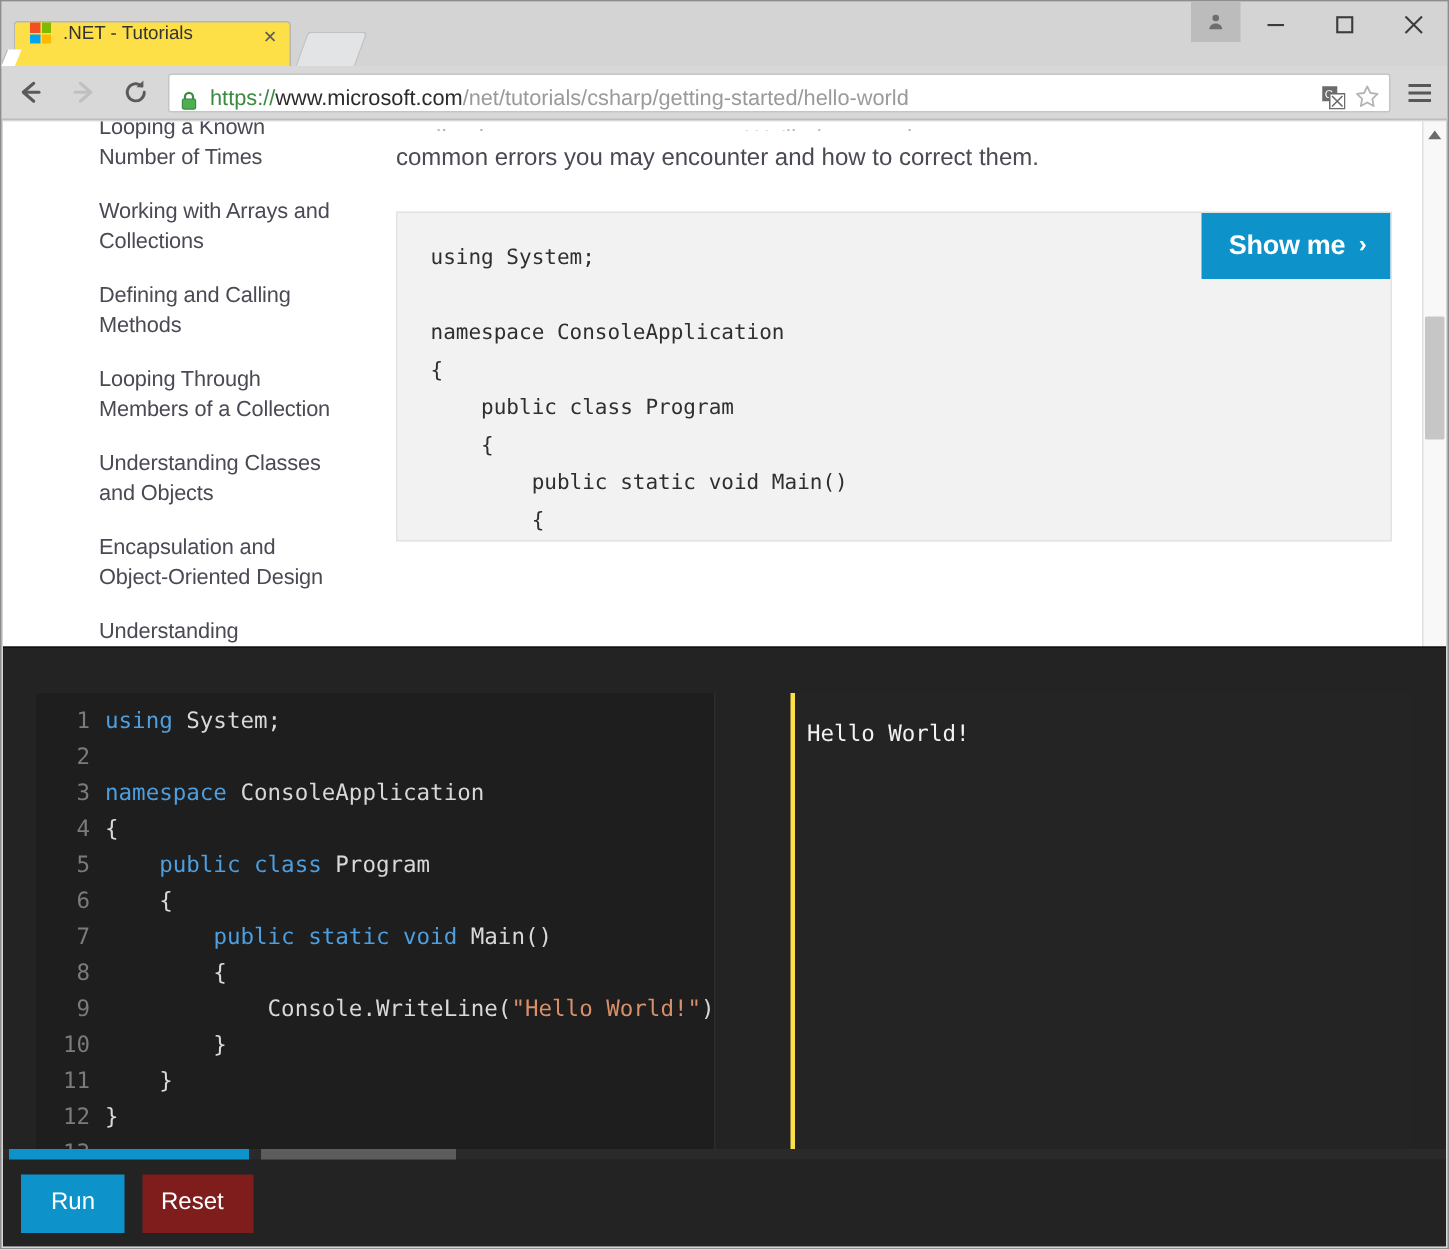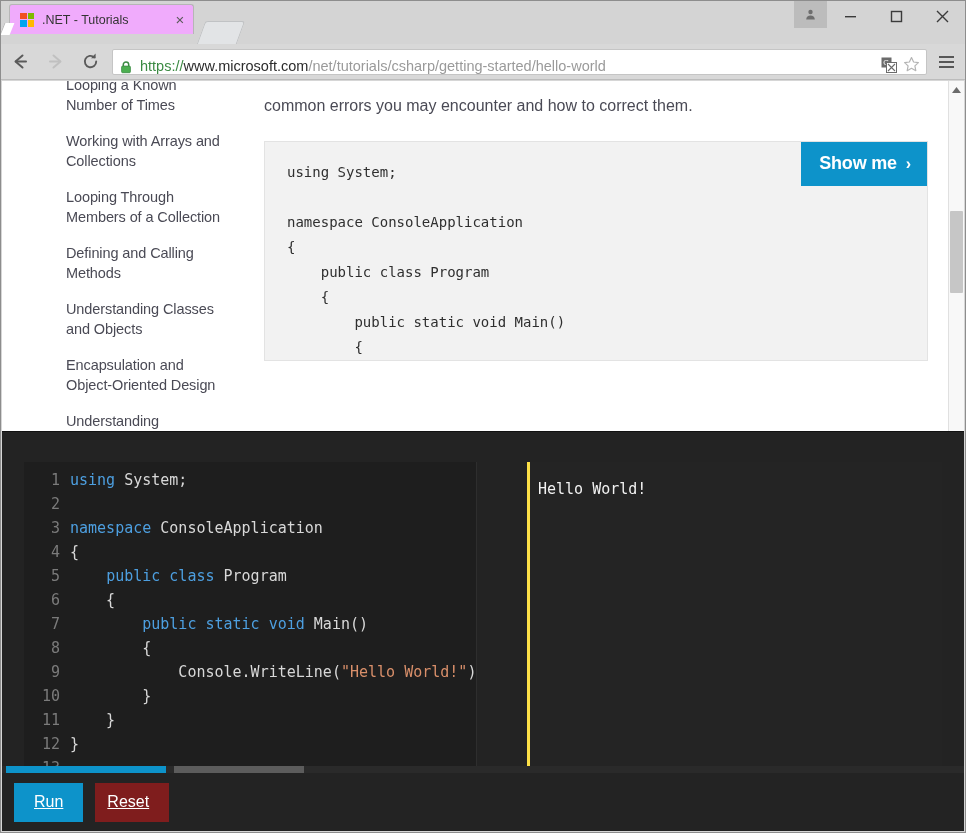--- a/index.html
+++ b/index.html
@@ -14,26 +14,26 @@
     border: 1px solid #8d8d8d;
     overflow: hidden;
   }
 
   
   .titlebar {
     position: absolute; top: 0; left: 0; right: 0; height: 43px;
     background: #d4d4d4;
   }
   .tab {
-    position: absolute; left: 8px; top: 3px;
+    position: absolute; left: 8px; top: 13px;
     width: 185px; height: 30px;
-    background: #f0abfc;
+    background: #fde047;
     border: 1px solid #b6b6b6; border-bottom: none;
     border-top-left-radius: 3px; border-top-right-radius: 3px;
-    display: flex; align-items: center;
+    display: flex; align-items: flex-start;
     padding-left: 10px;
   }
   .tab::before {
     content: ""; position: absolute; left: -8px; bottom: -1px;
     width: 9px; height: 12px; background: #fff;
     border-left: 1px solid #b6b6b6;
     transform: skewX(-22deg);
   }
   .favicon {
     width: 14px; height: 14px; flex: 0 0 14px;
@@ -227,21 +227,20 @@
   }
 
   .ed-foot {
     position: absolute; left: 0; right: 0; bottom: 0; height: 58px;
     display: flex; align-items: center; padding-left: 12px; gap: 12px;
   }
   .btn {
     font-size: 16px; color: #fff;
     padding: 10px 20px 11px; border: none; cursor: pointer;
     font-family: "Liberation Sans", sans-serif;
-    text-decoration: underline;
   }
   .btn-run   { background: #0d93ca; }
   .btn-reset { background: #7f1d1d; padding-left: 12px; }
 
   .ed-scrollbar {
     position: absolute; left: 0; right: 0; bottom: 58px; height: 7px;
     background: #2a2a2a;
   }
   .ed-sb-thumb {
     position: absolute; left: 4px; top: 0; width: 160px; height: 7px;
@@ -348,22 +347,22 @@
         <b></b>
     </div>
   </div>
 
   <div class="viewport">
     <div class="page">
 
       <nav class="sidebar">
         <div class="side-item first">Looping a Known Number of Times</div>
         <div class="side-item">Working with Arrays and Collections</div>
+        <div class="side-item">Defining and Calling Methods</div>
         <div class="side-item">Looping Through Members of a Collection</div>
-        <div class="side-item">Defining and Calling Methods</div>
         <div class="side-item">Understanding Classes and Objects</div>
         <div class="side-item">Encapsulation and Object-Oriented Design</div>
         <div class="side-item">Understanding</div>
       </nav>
 
       <main class="article">
         <div class="para clip">applications you may encounter. We'll also appoint you to many</div>
         <p class="para">common errors you may encounter and how to correct them.</p>
 
         <div class="codecard">

